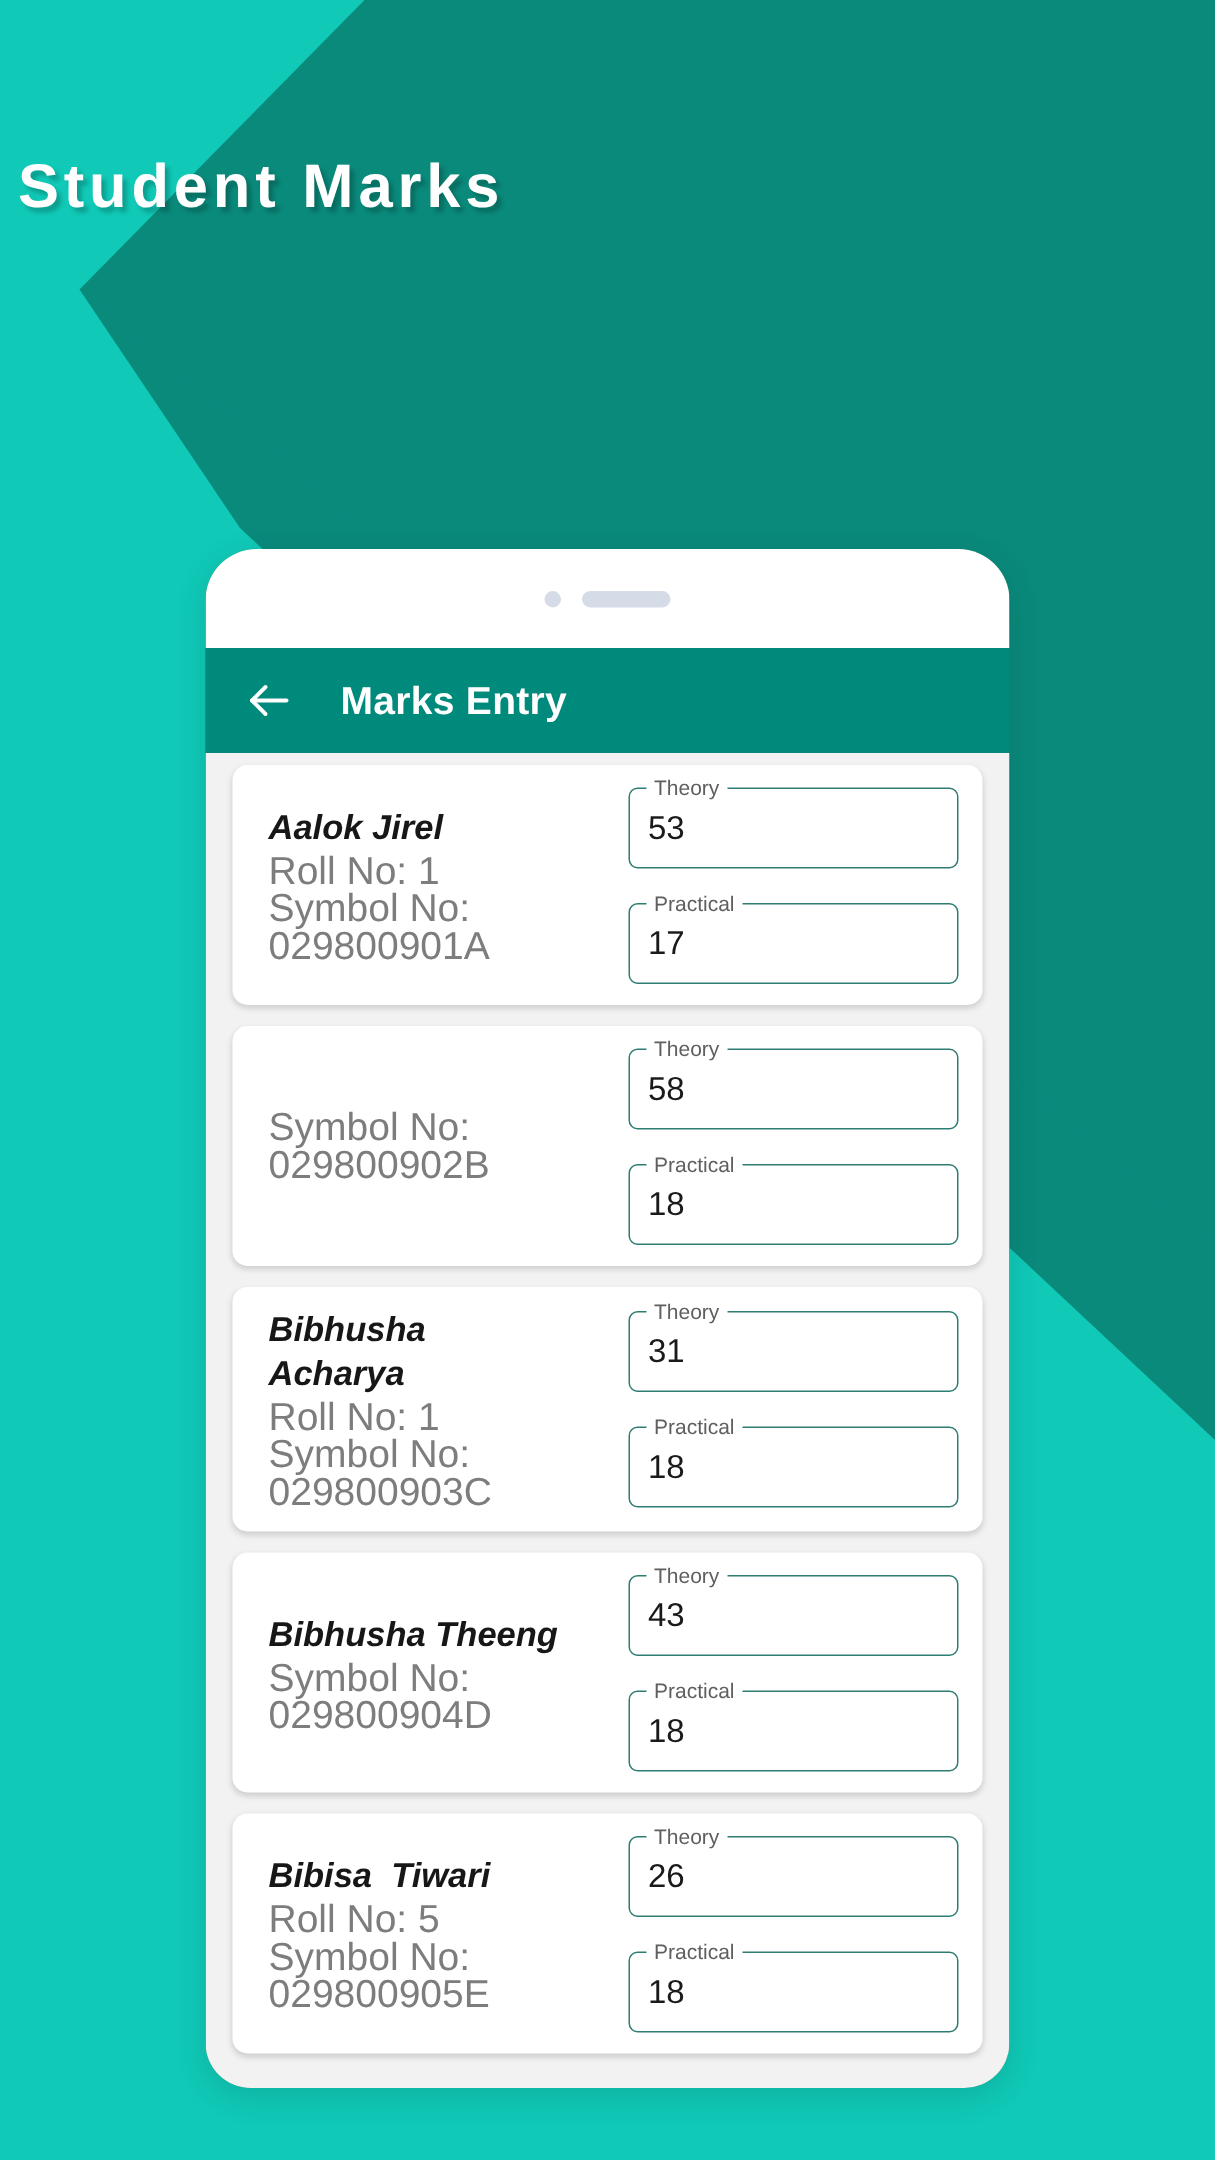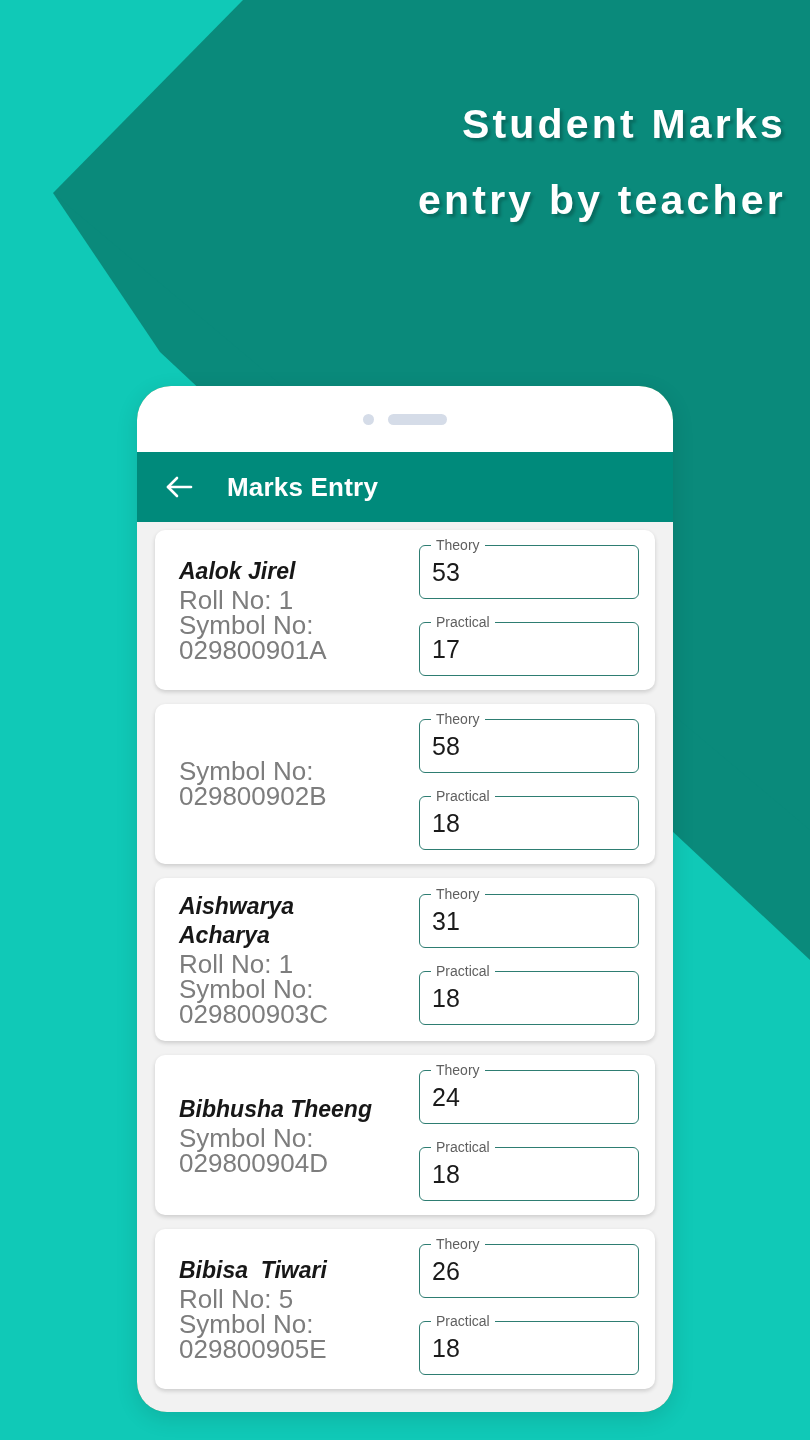--- a/index.html
+++ b/index.html
@@ -23,41 +23,41 @@
   .bg-chevron {
     position: absolute;
     left: 0; top: 0;
     width: 810px; height: 1440px;
     pointer-events: none;
   }
 
   
   .promo {
     position: absolute;
-    left: 0;
+    left: 12px;
     top: 86px;
     width: 786px;
-    text-align: right;
+    text-align: left;
     z-index: 5;
   }
   .promo-line {
     display: block;
     color: #ffffff;
     font-size: 41px;
     font-weight: bold;
     letter-spacing: 3.2px;
     line-height: 76px;
     text-shadow: 3px 3px 3px rgba(0,0,0,0.22);
   }
 
   
   .phone {
     position: absolute;
     left: 137px;
-    top: 386px;
+    top: 366px;
     width: 536px;
     height: 1026px;
     background: #15803d;
     border-radius: 34px 34px 30px 30px;
     overflow: hidden;
     box-shadow: 0 6px 22px rgba(0,0,0,0.12);
     z-index: 6;
   }
 
   .phone-topbar {
@@ -166,39 +166,38 @@
     top: -10px;
     left: 11px;
     padding: 0 5px;
     background: #FFFFFF;
     font-size: 14px;
     color: #5F5F5F;
     line-height: 18px;
     white-space: nowrap;
   }
   .field-value {
-    font-size: 25px;
+    font-size: 22px;
     color: #1A1A1A;
     line-height: 30px;
   }
 </style>
 </head>
 <body>
 
 <div id="stage">
 
   <svg class="bg-chevron" viewBox="0 0 810 1440" preserveAspectRatio="none">
     <polygon points="243,0 810,0 810,830 680,830 53,193" fill="#0A8A7B"></polygon>
     <polygon points="53,193 680,830 810,960 810,1440 810,1440 810,960" fill="#0A8A7B" opacity="0"></polygon>
     <polygon points="53,193 810,830 810,960 160,352" fill="#0A8A7B"></polygon>
   </svg>
 
   <div class="promo">
     <span class="promo-line">Student Marks</span>
-    <span class="promo-line">entry by teacher</span>
   </div>
 
   <div class="phone">
 
     <div class="phone-topbar">
       <div class="cam-dot"></div>
       <div class="speaker-pill"></div>
     </div>
 
     <div class="appbar">
@@ -244,21 +243,21 @@
           </div>
           <div class="field">
             <span class="field-label">Practical</span>
             <span class="field-value">18</span>
           </div>
         </div>
       </div>
 
       <div class="card">
         <div class="card-info">
-          <div class="student-name">Aishwarya
+          <div class="student-name">Bibhusha
 Acharya</div>
           <div class="student-meta">Roll No: 1</div>
           <div class="student-meta">Symbol No:</div>
           <div class="student-meta">029800903C</div>
         </div>
         <div class="card-fields">
           <div class="field">
             <span class="field-label">Theory</span>
             <span class="field-value">31</span>
           </div>
@@ -271,21 +270,21 @@
 
       <div class="card">
         <div class="card-info">
           <div class="student-name">Bibhusha Theeng</div>
           <div class="student-meta">Symbol No:</div>
           <div class="student-meta">029800904D</div>
         </div>
         <div class="card-fields">
           <div class="field">
             <span class="field-label">Theory</span>
-            <span class="field-value">24</span>
+            <span class="field-value">43</span>
           </div>
           <div class="field">
             <span class="field-label">Practical</span>
             <span class="field-value">18</span>
           </div>
         </div>
       </div>
 
       <div class="card">
         <div class="card-info">

